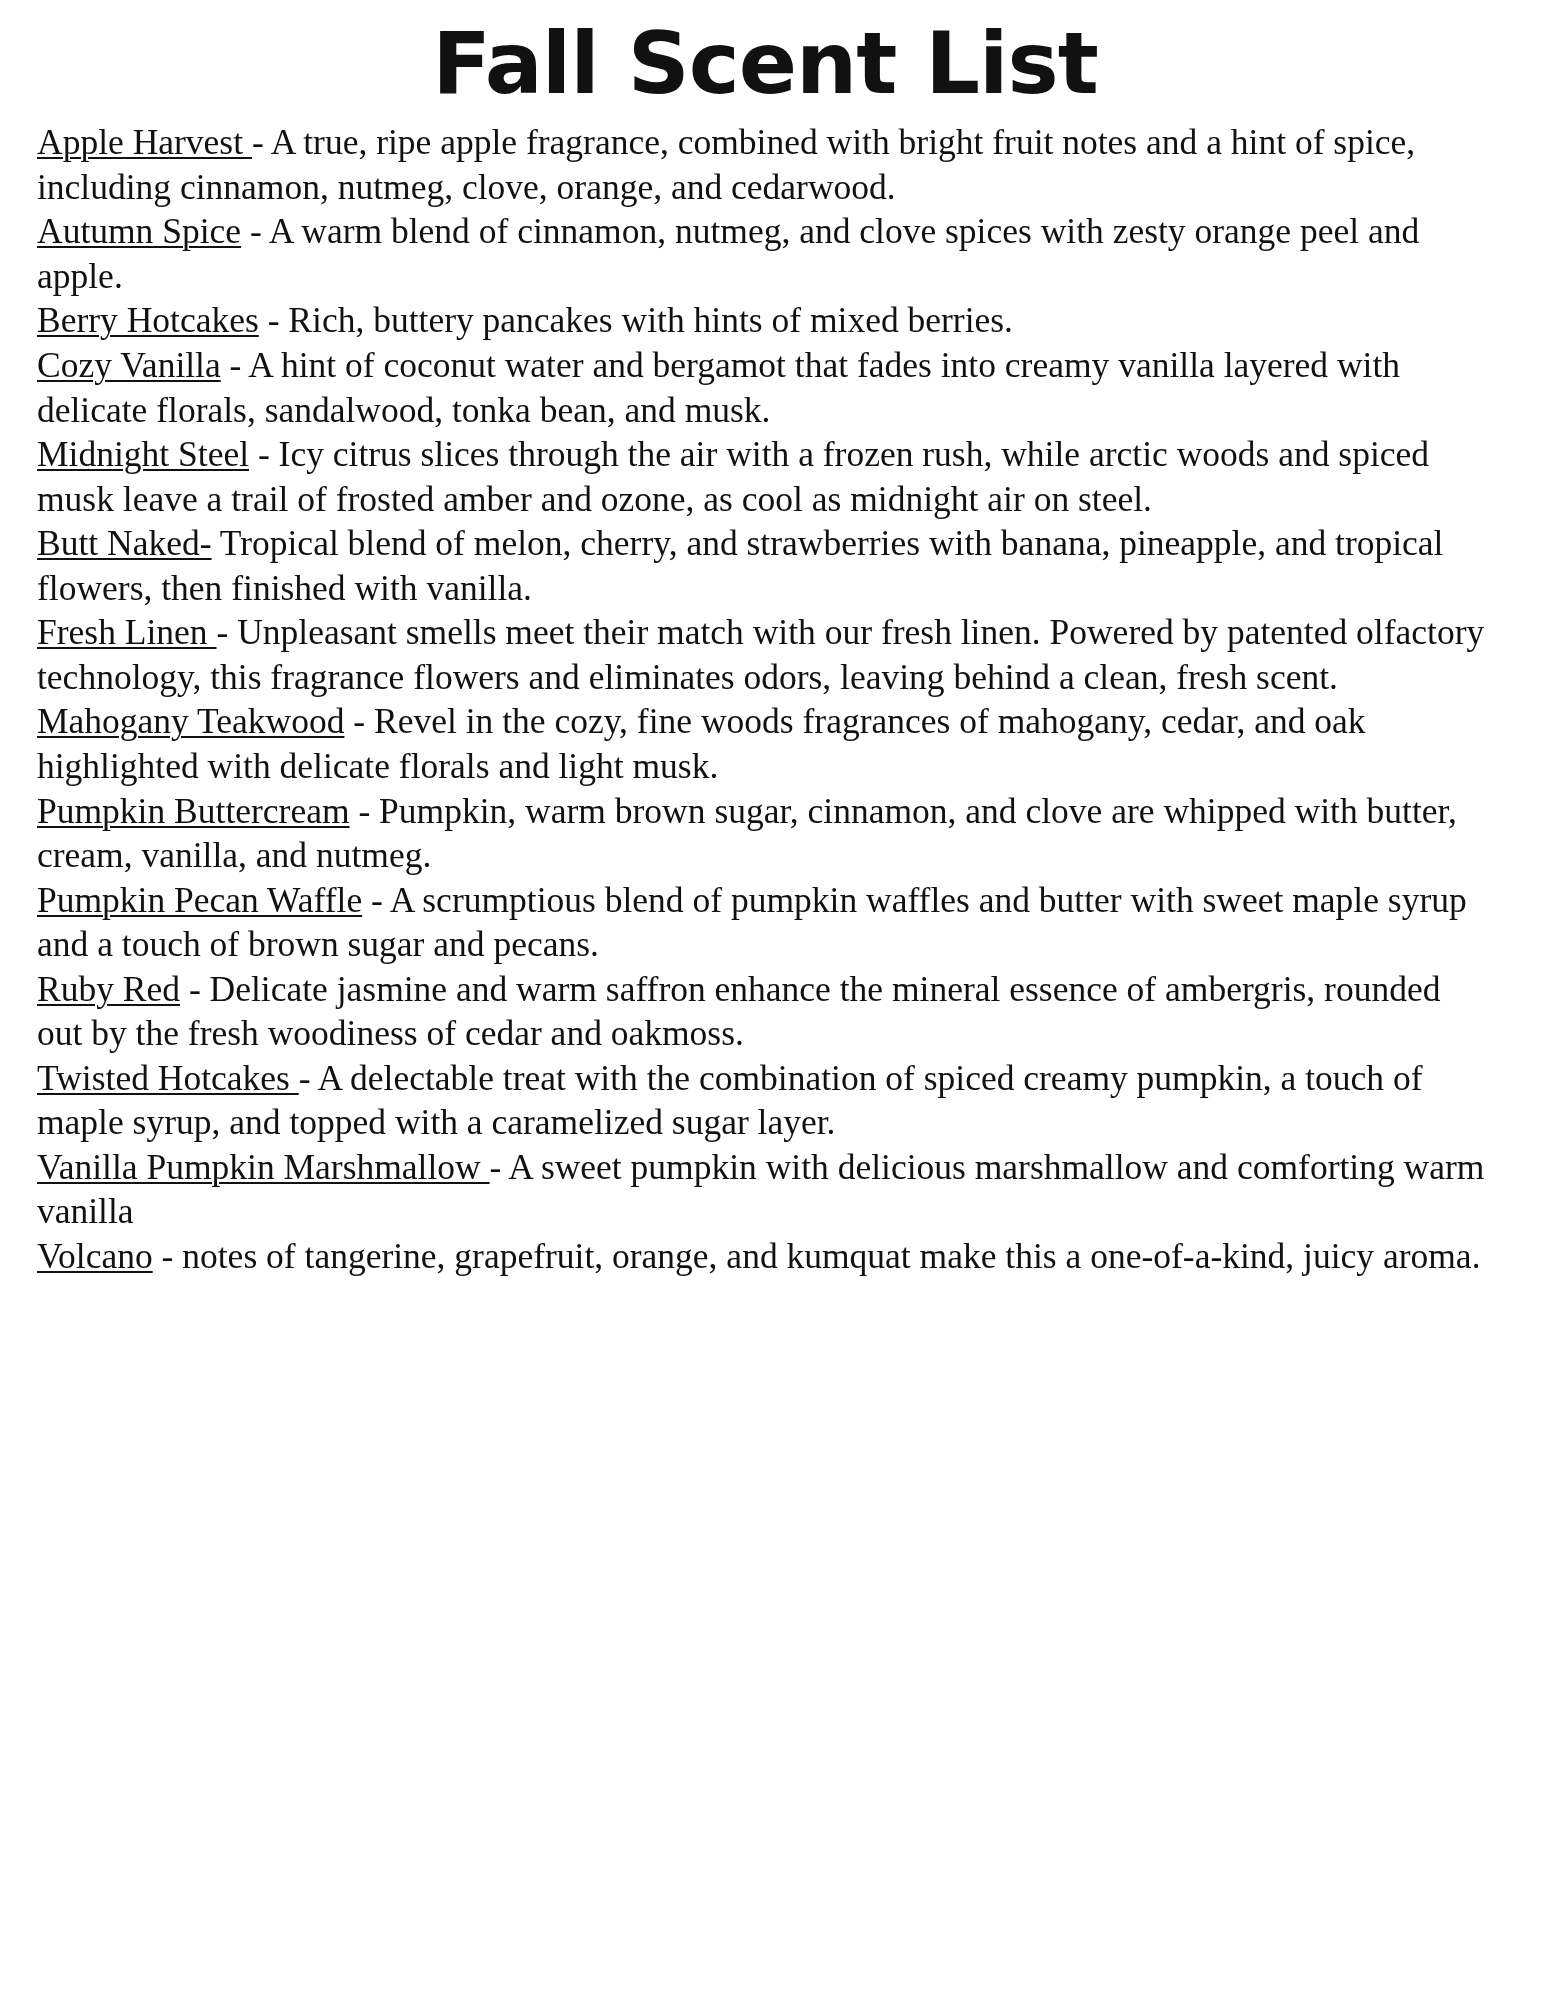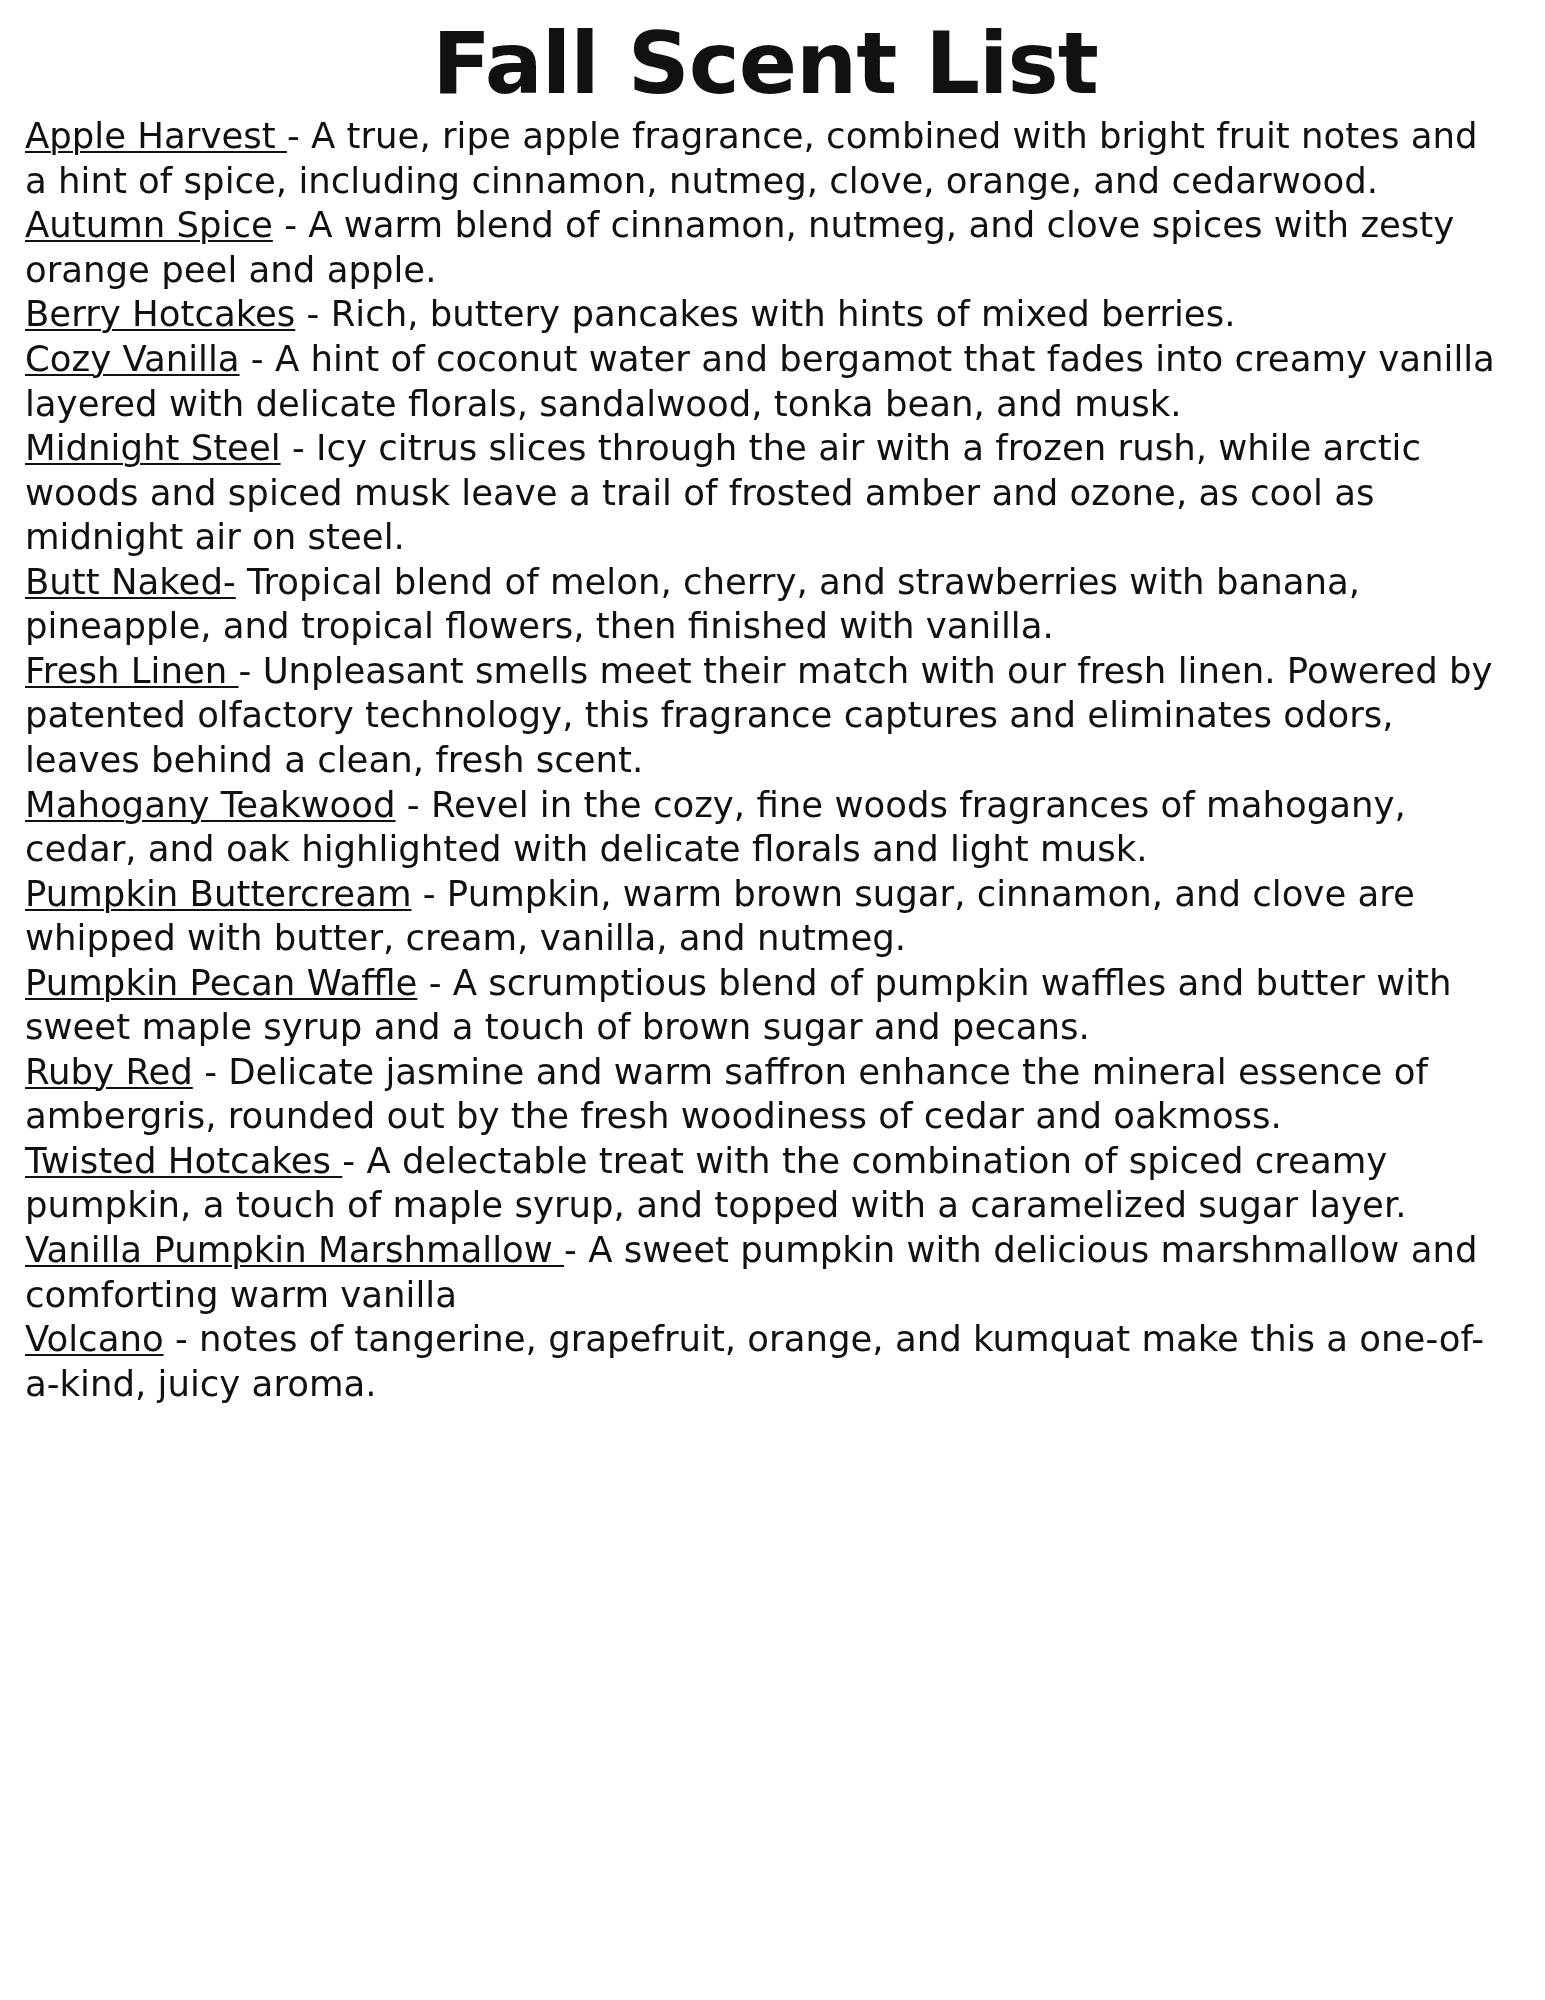--- a/index.html
+++ b/index.html
@@ -25,23 +25,24 @@
     text-align: center;
     font-family: "DejaVu Sans", "Liberation Sans", sans-serif;
     font-weight: 700;
     font-size: 86px;
     line-height: 1.05;
     letter-spacing: -1px;
     margin: 0 0 6px 0;
     color: #111111;
   }
   .scent-list {
-    margin: 0;
+    margin: 12px;
     padding: 0;
     list-style: none;
+    font-family: Liberation Serif, serif;
   }
   .scent-item {
     font-size: 35.5px;
     line-height: 1.255;
     margin: 0 0 0 0;
     padding: 0;
     color: #111111;
     text-align: left;
   }
   .scent-name {
@@ -82,21 +83,21 @@
       <span class="scent-name">Midnight Steel</span><span class="scent-desc"> - Icy citrus slices through the air with a frozen rush, while arctic woods and spiced musk leave a trail of frosted amber and ozone, as cool as midnight air on steel.</span>
     </li>
 
 
     <li class="scent-item">
       <span class="scent-name">Butt Naked-</span><span class="scent-desc"> Tropical blend of melon, cherry, and strawberries with banana, pineapple, and tropical flowers, then finished with vanilla.</span>
     </li>
 
 
     <li class="scent-item">
-      <span class="scent-name">Fresh Linen </span><span class="scent-desc">- Unpleasant smells meet their match with our fresh linen. Powered by patented olfactory technology, this fragrance captures and eliminates odors, leaves behind a clean, fresh scent.</span>
+      <span class="scent-name">Fresh Linen </span><span class="scent-desc">- Unpleasant smells meet their match with our fresh linen. Powered by patented olfactory technology, this fragrance flowers and eliminates odors, leaving behind a clean, fresh scent.</span>
     </li>
 
     <li class="scent-item">
       <span class="scent-name">Mahogany Teakwood</span><span class="scent-desc"> - Revel in the cozy, fine woods fragrances of mahogany, cedar, and oak highlighted with delicate florals and light musk.</span>
     </li>
 
     <li class="scent-item">
       <span class="scent-name">Pumpkin Buttercream</span><span class="scent-desc"> - Pumpkin, warm brown sugar, cinnamon, and clove are whipped with butter, cream, vanilla, and nutmeg.</span>
     </li>
 

